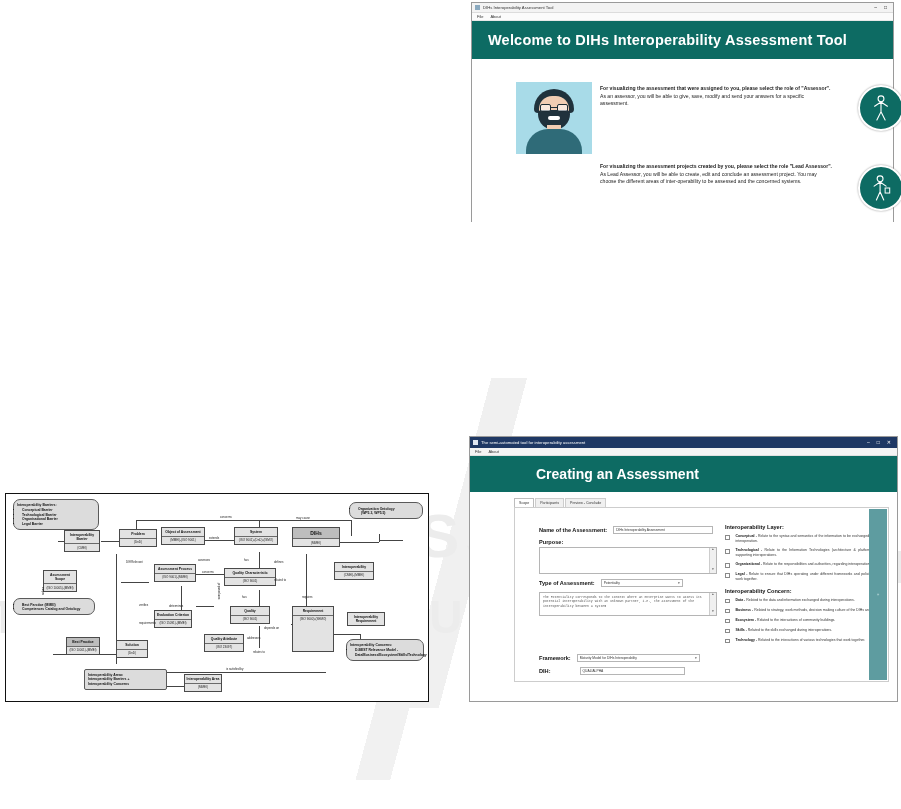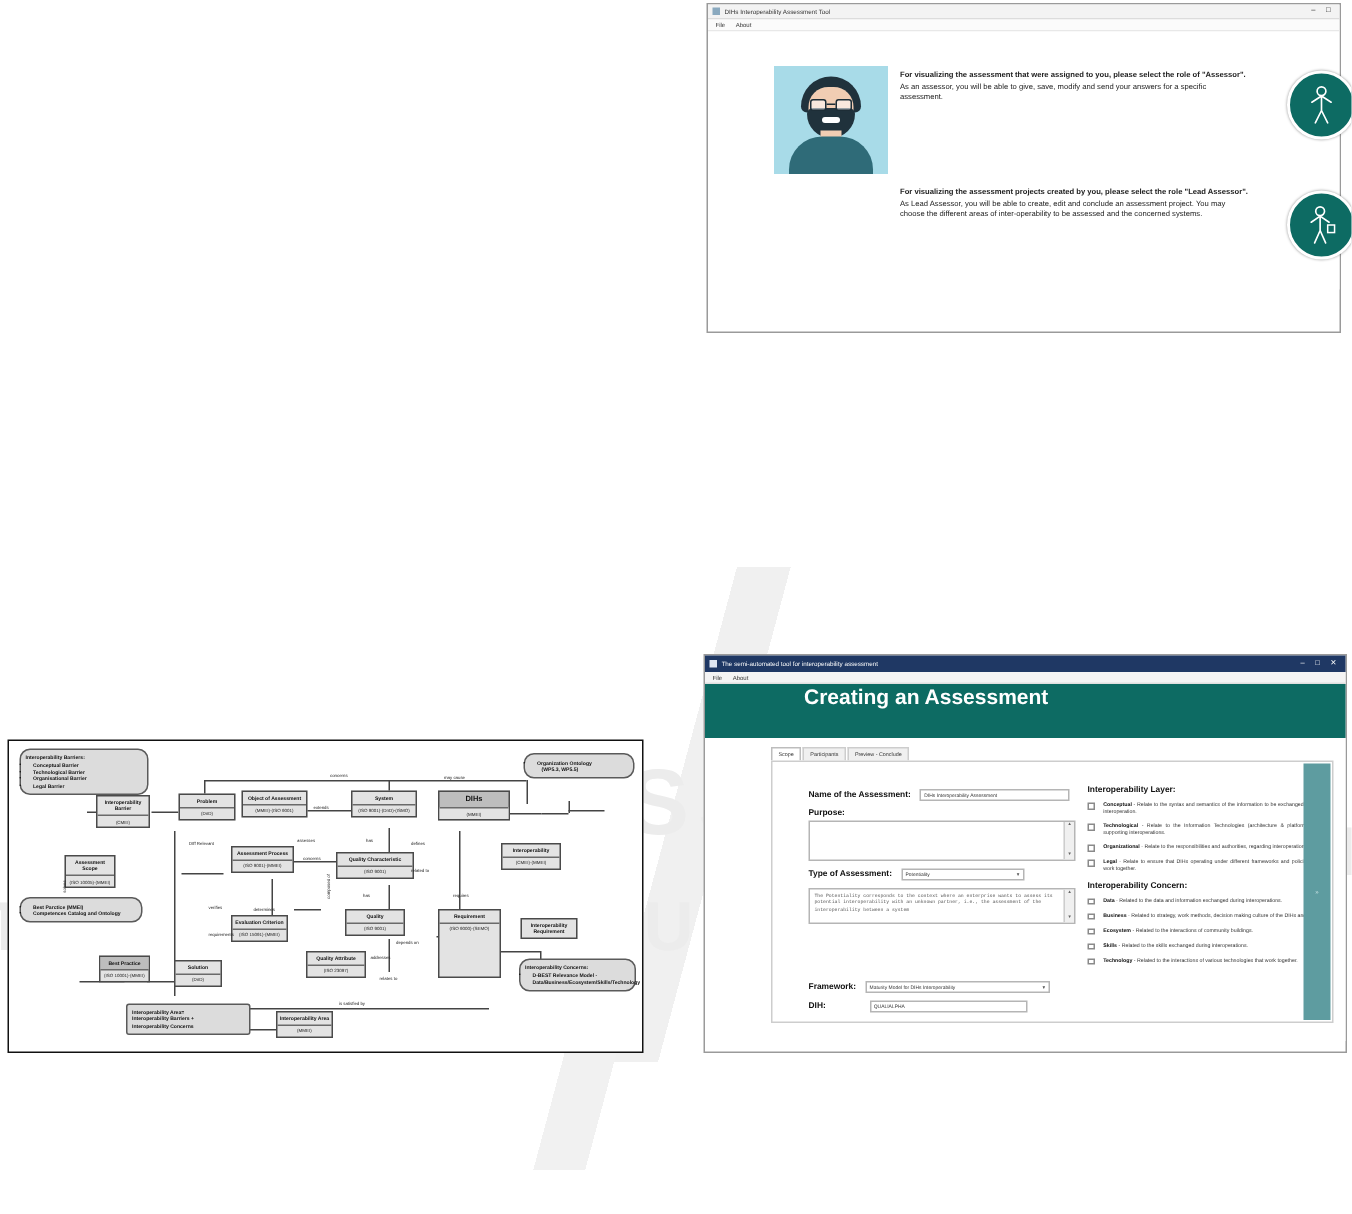--- a/index.html
+++ b/index.html
@@ -89,21 +89,21 @@
   .w1-row.r2 .w1-btn{top:2px;}
   .person-ico{width:22px;height:28px;}
 
   
   #win-assess{left:469px;top:436px;width:429px;height:266px;}
   #win-assess .titlebar{background:#1f3864;height:11px;}
   #win-assess .titlebar .tb-title{color:#ffffff;}
   #win-assess .tb-ico{background:#dfe6f2;}
   #win-assess .tb-btns{color:#ffffff;}
   #win-assess .menubar{background:#f4f4f4;border-bottom:1px solid #e0e0e0;color:#333;}
-  .w2-banner{height:36px;background:#0d6b63;display:flex;}
+  .w2-banner{height:36px;background:#0d6b63;display:flex;align-items:center;}
   .w2-banner-title{color:#fff;font-weight:bold;font-size:14px;margin-left:66px;}
   .w2-body{position:relative;height:202px;background:#fff;padding:6px 8px 0 8px;box-sizing:border-box;}
 
   .tabs{display:flex;align-items:flex-end;margin-left:36px;}
   .tab{
     font-size:3.6px;line-height:6px;padding:1px 4px;border:1px solid #cdcdcd;
     background:#f0f0f0;color:#333;border-bottom:none;margin-right:1px;
   }
   .tab.active{background:#ffffff;border-color:#bdbdbd;}
   .tabpanel{
@@ -194,20 +194,23 @@
     <span class="tb-btns">
       <span>–</span>
       <span>□</span>
     </span>
   </div>
   <div class="menubar">
     <span>File</span>
     <span>About</span>
   </div>
 
+  <div class="w1-banner">
+    <div class="w1-banner-title">Welcome to DIHs Interoperability Assessment Tool</div>
+  </div>
 
   <div class="w1-body">
     <div class="w1-avatar">
       <div class="av-hair"></div>
       <div class="av-face"></div>
       <div class="av-beard"></div>
       <div class="av-mouth"></div>
       <div class="av-glassL"></div>
       <div class="av-glassR"></div>
       <div class="av-bridge"></div>

